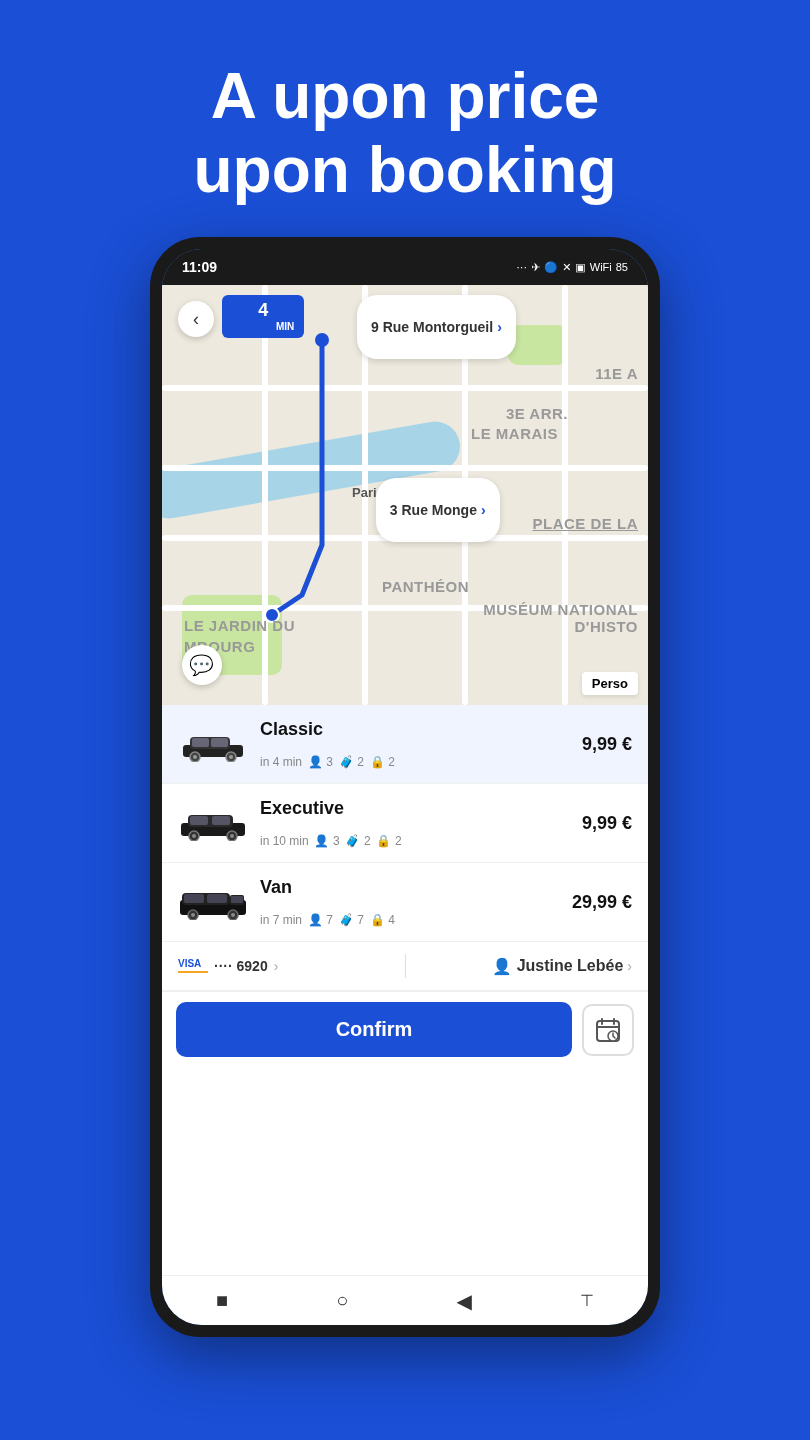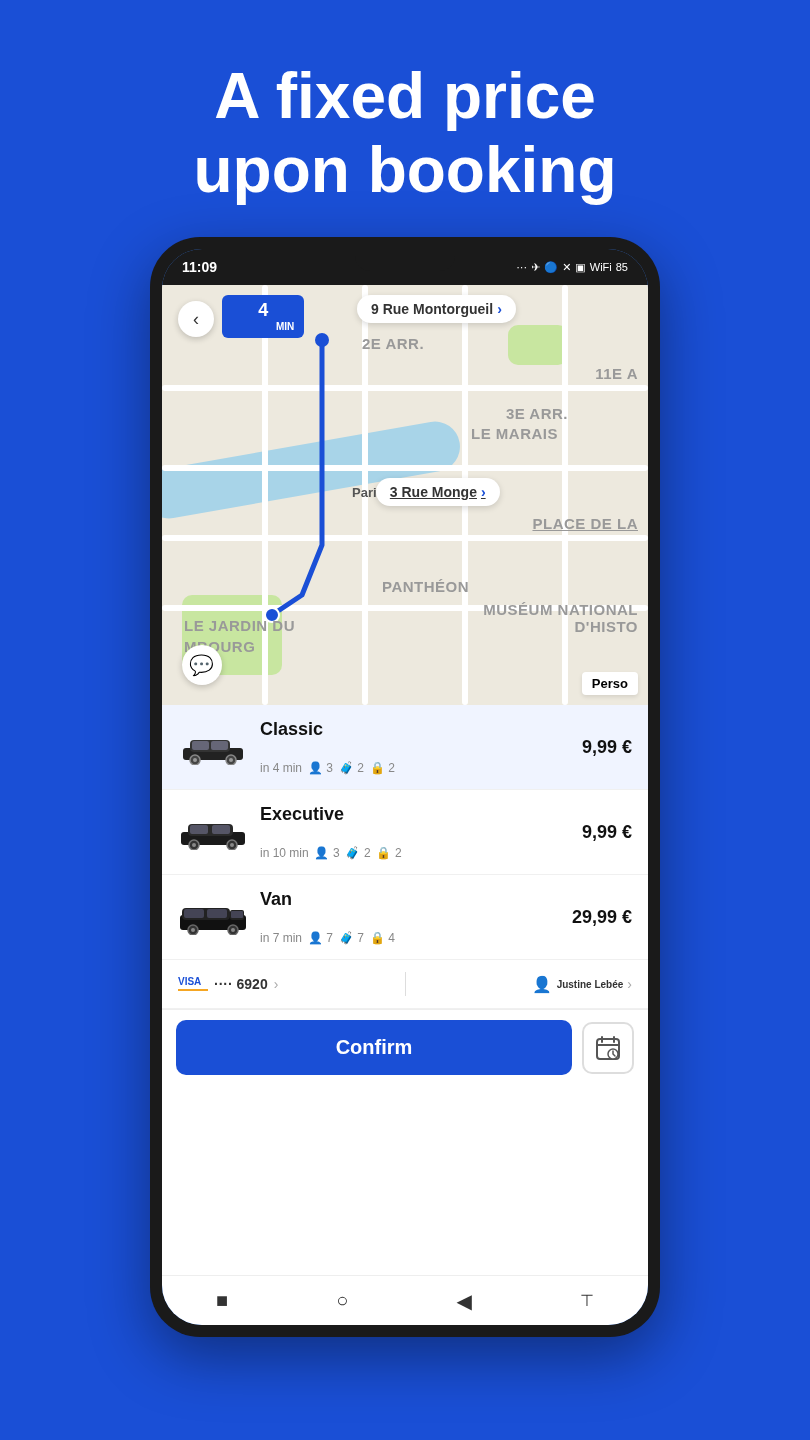--- a/index.html
+++ b/index.html
@@ -149,21 +149,21 @@
     .eta-min {
       font-size: 10px;
       font-weight: 600;
       padding-left: 44px;
     }
     
     .location-chip {
       position: absolute;
       background: white;
       border-radius: 20px;
-      padding: 6px 14px;
+      padding: 24px 14px;
       font-size: 14px;
       font-weight: 600;
       color: #333;
       z-index: 10;
       display: flex;
       align-items: center;
       gap: 4px;
       box-shadow: 0 2px 6px rgba(0,0,0,0.15);
       cursor: pointer;
     }
@@ -230,21 +230,21 @@
       font-size: 18px;
       font-weight: 700;
       color: #111;
     }
     .ride-details {
       font-size: 12px;
       color: #888;
       display: flex;
       align-items: center;
       gap: 6px;
-      margin-top: 21px;
+      margin-top: 15px;
     }
     .ride-price {
       font-size: 18px;
       font-weight: 700;
       color: #111;
     }
     
     .payment-row {
       display: flex;
       align-items: center;
@@ -285,21 +285,21 @@
       color: #aaa;
     }
     .payment-right {
       flex: 1;
       display: flex;
       align-items: center;
       justify-content: flex-end;
       gap: 4px;
     }
     .passenger-name {
-      font-size: 10px;
+      font-size: 16px;
       font-weight: 600;
       color: #333;
     }
     
     .confirm-row {
       display: flex;
       align-items: center;
       padding: 10px 14px;
       background: white;
       gap: 10px;
@@ -364,21 +364,21 @@
       font-size: 13px;
       font-weight: 600;
       color: #555;
       z-index: 5;
     }
   </style>
 </head>
 <body>
 
 <div class="hero-text">
-  <span>A fixed price</span><br>
+  <span>A upon price</span><br>
   <span>upon booking</span>
 </div>
 
 <div class="phone-wrapper">
   <div class="notch"></div>
   <div class="phone-inner">
 
     <div class="status-bar">
       <span class="status-time">11:09</span>
       <div class="status-icons">
@@ -432,21 +432,21 @@
         <div class="eta-badge">
           <div>4</div>
           <div class="eta-min">MIN</div>
         </div>
 
         <div class="location-chip" style="top:10px;left:195px;">
           <span>9 Rue Montorgueil</span>
           <span class="chip-arrow">›</span>
         </div>
 
-        <div class="location-chip" style="top:46%;left:44%;text-decoration:underline;">
+        <div class="location-chip" style="top:46%;left:44%;">
           <span>3 Rue Monge</span>
           <span class="chip-arrow">›</span>
         </div>
 
         <div class="chat-bubble">
           <span>💬</span>
         </div>
 
         <div class="perso-tag">
           <span>Perso</span>

